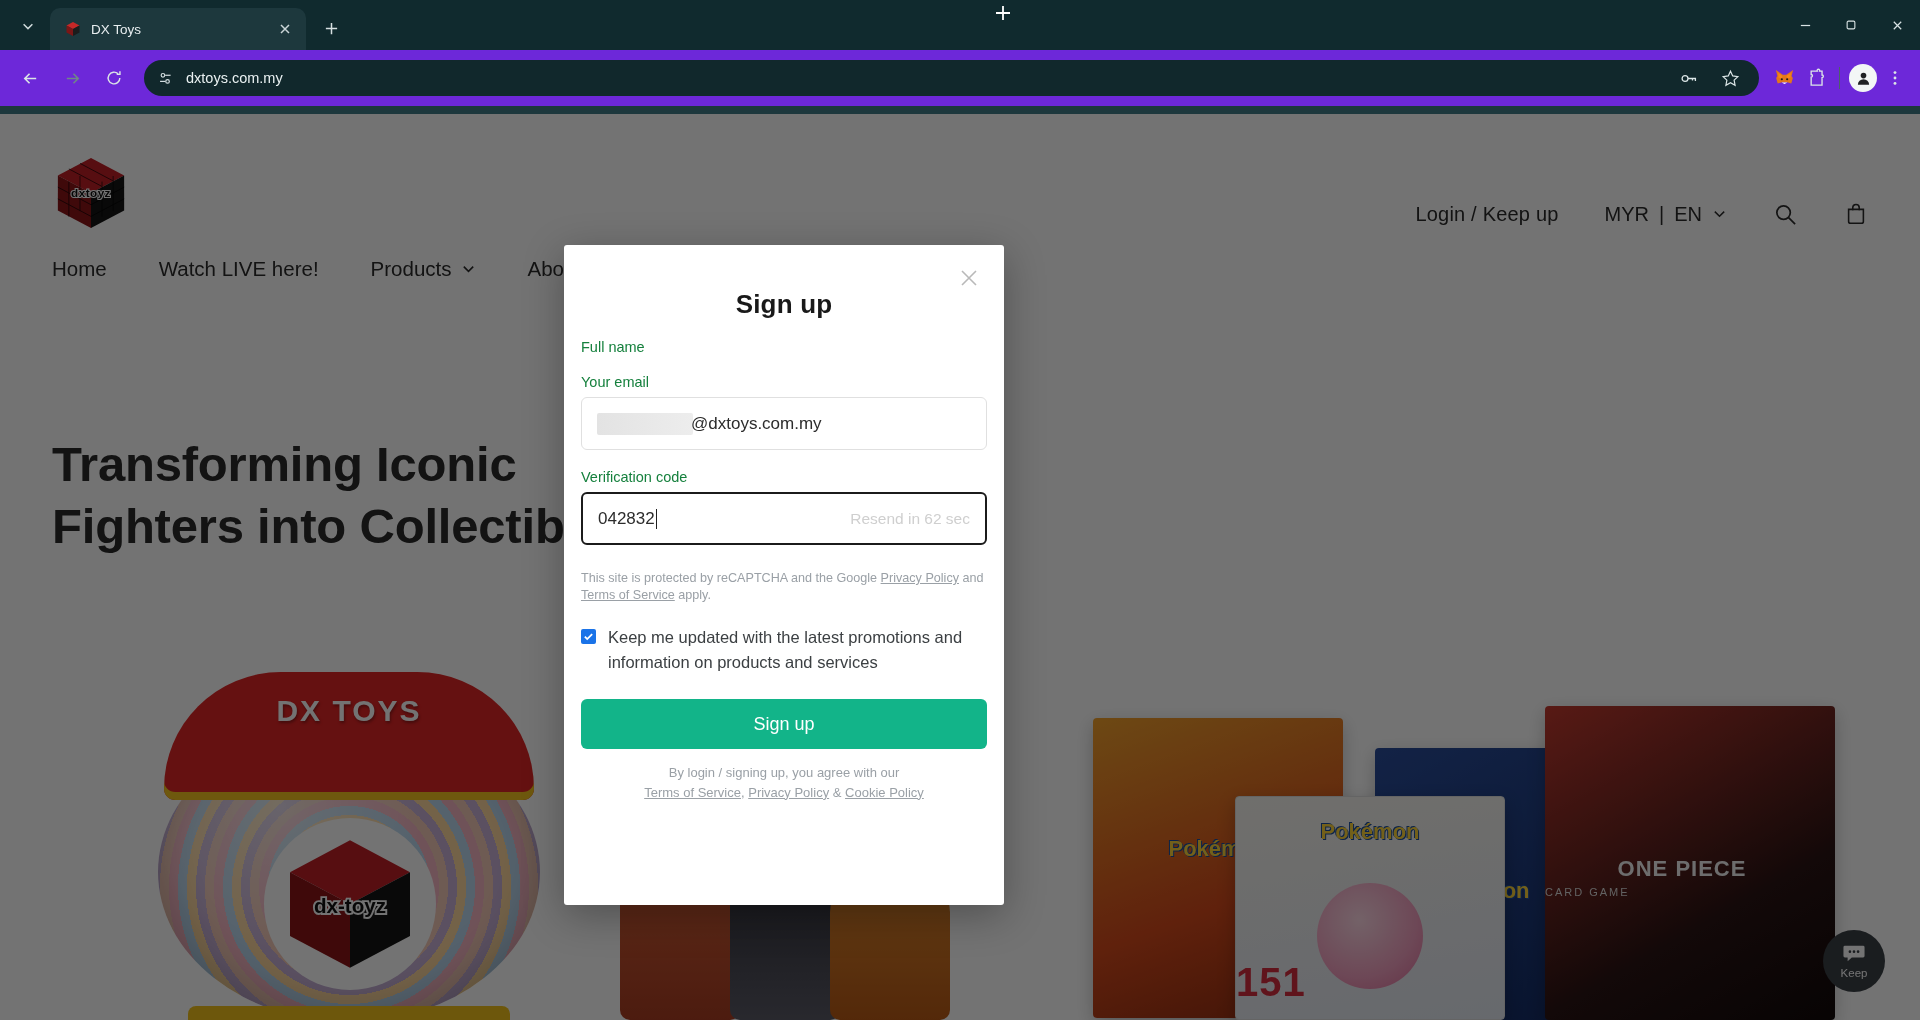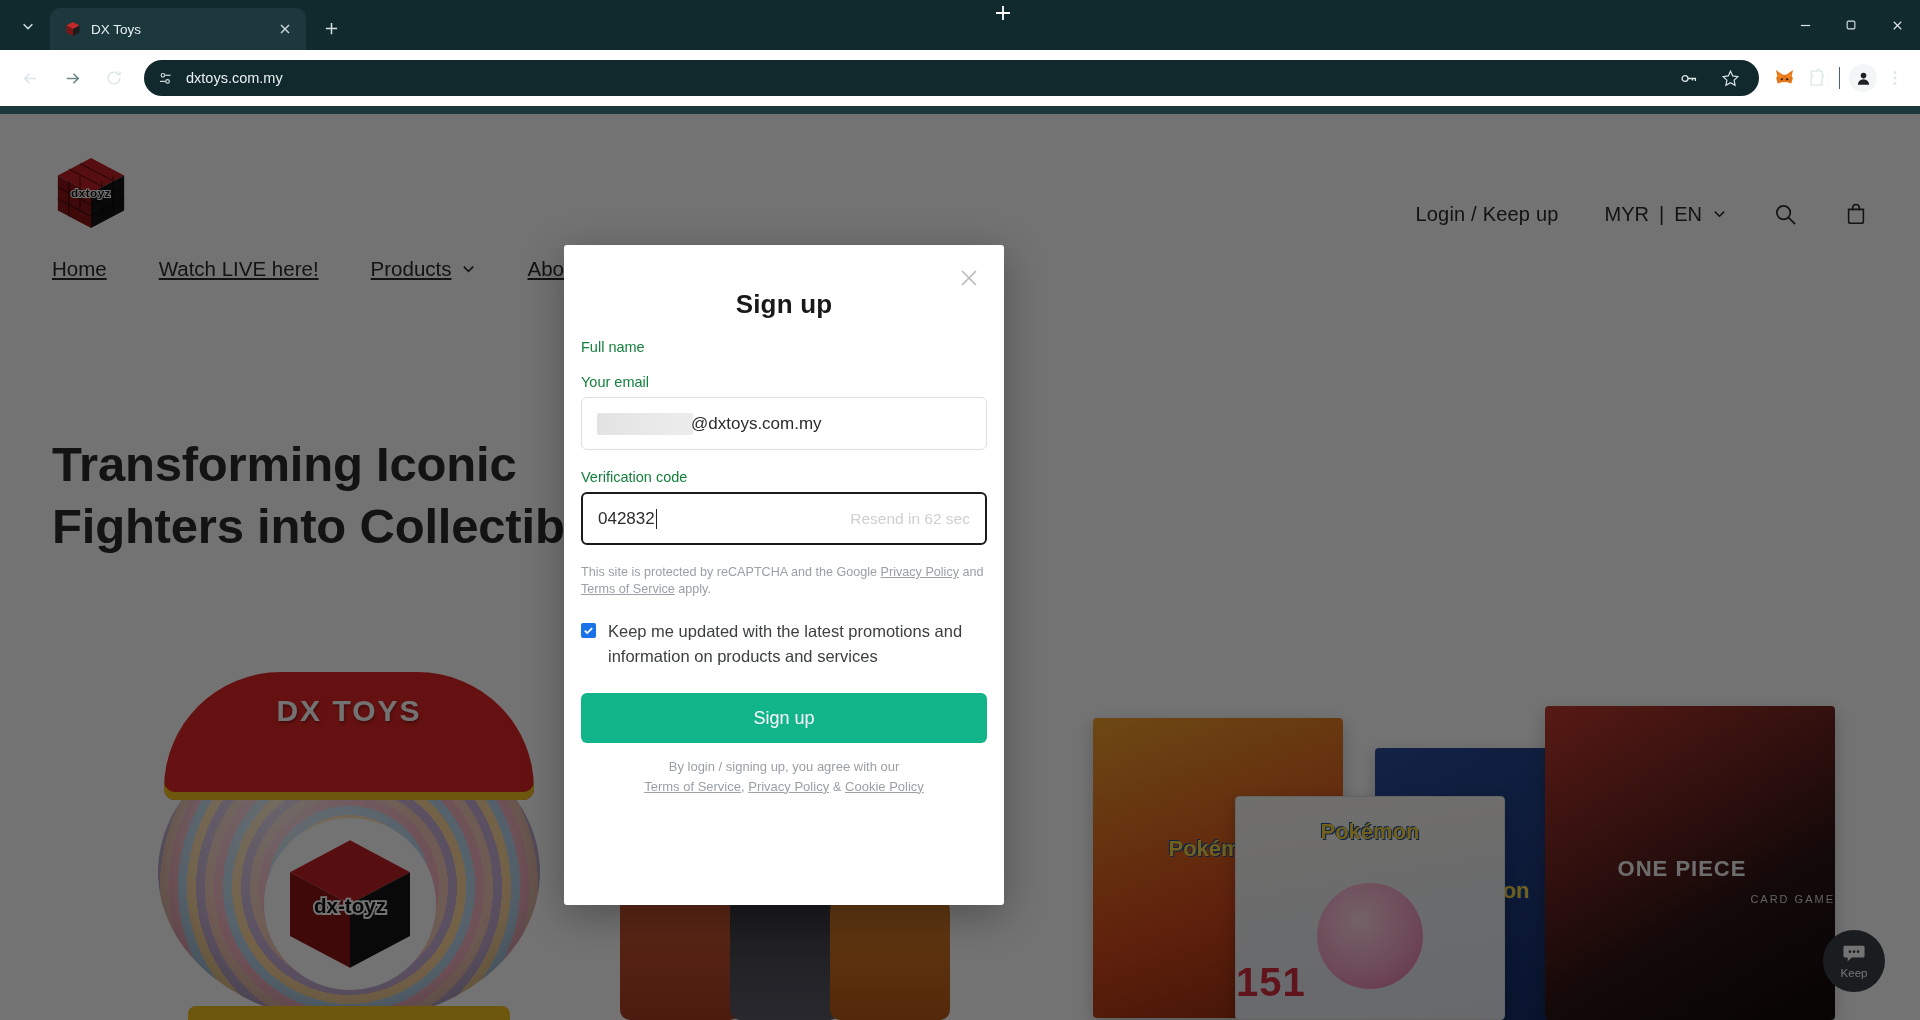--- a/index.html
+++ b/index.html
@@ -40,21 +40,21 @@
     width: 34px; height: 34px; margin: 0 0 5px 8px; border-radius: 50%;
     display: flex; align-items: center; justify-content: center; color: #d6e0e1;
   }
   .winctl {
     position: absolute; right: 0; top: 0; height: 50px;
     display: flex; align-items: center;
   }
   .winctl div { width: 46px; height: 50px; display:flex; align-items:center; justify-content:center; color:#d9e3e4; }
 
   .toolbar {
-    height: 56px; background: #ffffff;
+    height: 56px; background: #6d28d9;
     display: flex; align-items: center; padding: 0 10px; gap: 2px;
   }
   .nav-btn {
     width: 34px; height: 34px; border-radius: 50%;
     display: flex; align-items: center; justify-content: center;
     color: #dbe5e6; margin: 0 3px;
   }
   .nav-btn.disabled { color: #6f8689; }
   .omnibox {
     flex: 1; height: 36px; background: #11282c; border-radius: 18px;
@@ -84,21 +84,21 @@
   .logo { width: 78px; height: 78px; position: relative; }
   .header-right { margin-left: auto; display: flex; align-items: center; gap: 46px; }
   .hdr-link { font-size: 20px; color: #2b2b2b; letter-spacing: .2px; }
   .cur-lang { font-size: 20px; color: #2b2b2b; display: flex; align-items: center; gap: 10px; }
   .hdr-icon { color: #2b2b2b; display: flex; align-items: center; }
 
   .site-nav {
     position: absolute; top: 118px; left: 0; right: 0; height: 74px;
     display: flex; align-items: center; padding: 0 52px; gap: 52px;
   }
-  .nav-item { font-size: 20.5px; color: #2b2b2b; display: flex; align-items: flex-end; gap: 9px; text-decoration: underline; }
+  .nav-item { font-size: 20.5px; color: #2b2b2b; display: flex; align-items: flex-end; gap: 9px; }
 
   .hero {
     position: absolute; top: 320px; left: 52px; width: 1000px;
   }
   .hero h1 {
     font-size: 49px; line-height: 1.26; color: #2a2a2a; font-weight: 700; letter-spacing: -.2px;
   }
 
   
   .product-band { position: absolute; left: 0; right: 0; top: 540px; height: 366px; }
@@ -149,21 +149,21 @@
   .cb2 { left: 160px; top: 120px; width: 270px; height: 224px;
          background: linear-gradient(170deg,#f7f5ef,#e4e9f2); border:1px solid #ddd; }
   .cb3 { left: 300px; top: 72px; width: 210px; height: 272px;
          background: linear-gradient(150deg,#2a4d9b,#132b63); }
   .cb4 { left: 470px; top: 30px; width: 290px; height: 314px;
          background: linear-gradient(150deg,#c33a2f,#2a1414 65%,#110a0a); }
   .cb-op {
     position: absolute; left: 0; right: 16px; top: 150px; text-align: center;
     color: #f2f2f2; font-weight: 800; font-size: 22px; letter-spacing: 1px;
   }
-  .cb-sub { position:absolute; left:0; right:0; top:180px; text-align:right; color:#d9d9d9; font-size:11px; letter-spacing:2px;margin-top:7px; }
+  .cb-sub { position:absolute; left:0; right:0; top:180px; text-align:left; color:#d9d9d9; font-size:11px; letter-spacing:2px; }
   .cb151 { position: absolute; left:0; right:0; bottom: 14px; text-align:left;
            font-size: 40px; font-weight: 900; color:#d62e3f; letter-spacing: 1px; }
   .mew { position:absolute; left:50%; top:86px; transform:translateX(-50%);
          width:106px; height:106px; border-radius:50%;
          background: radial-gradient(circle at 40% 35%, #ffd9e6, #f2a0c0 60%, #e0709c); }
 
   
   .scrim { position: absolute; inset: 0; background: rgba(0,0,0,.55); }
 
   
@@ -193,21 +193,21 @@
     background: linear-gradient(90deg,#e3e3e3,#ededed);
     border-radius: 2px; vertical-align: middle; margin-right: -2px;
   }
   .caret {
     display: inline-block; width: 1.5px; height: 20px; background: #1f1f1f;
     margin-left: 1px; vertical-align: middle;
   }
   .resend { margin-left: auto; color: #cfcfcf; font-size: 15.5px; }
 
   .recaptcha {
-    margin-top: 19px; font-size: 12.6px; line-height: 1.38; color: #9aa0a6;
+    margin-top: 25px; font-size: 12.6px; line-height: 1.38; color: #9aa0a6;
   }
   .recaptcha a { color: #9aa0a6; text-decoration: underline; }
 
   .optin { margin-top: 20px; display: flex; gap: 12px; align-items: flex-start; }
   .cbx {
     width: 15px; height: 15px; flex: 0 0 15px; margin-top: 4px;
     background: #1a73e8; border-radius: 2px;
     display: flex; align-items: center; justify-content: center;
   }
   .optin-text { font-size: 16.5px; line-height: 1.5; color: #3c4043; }

